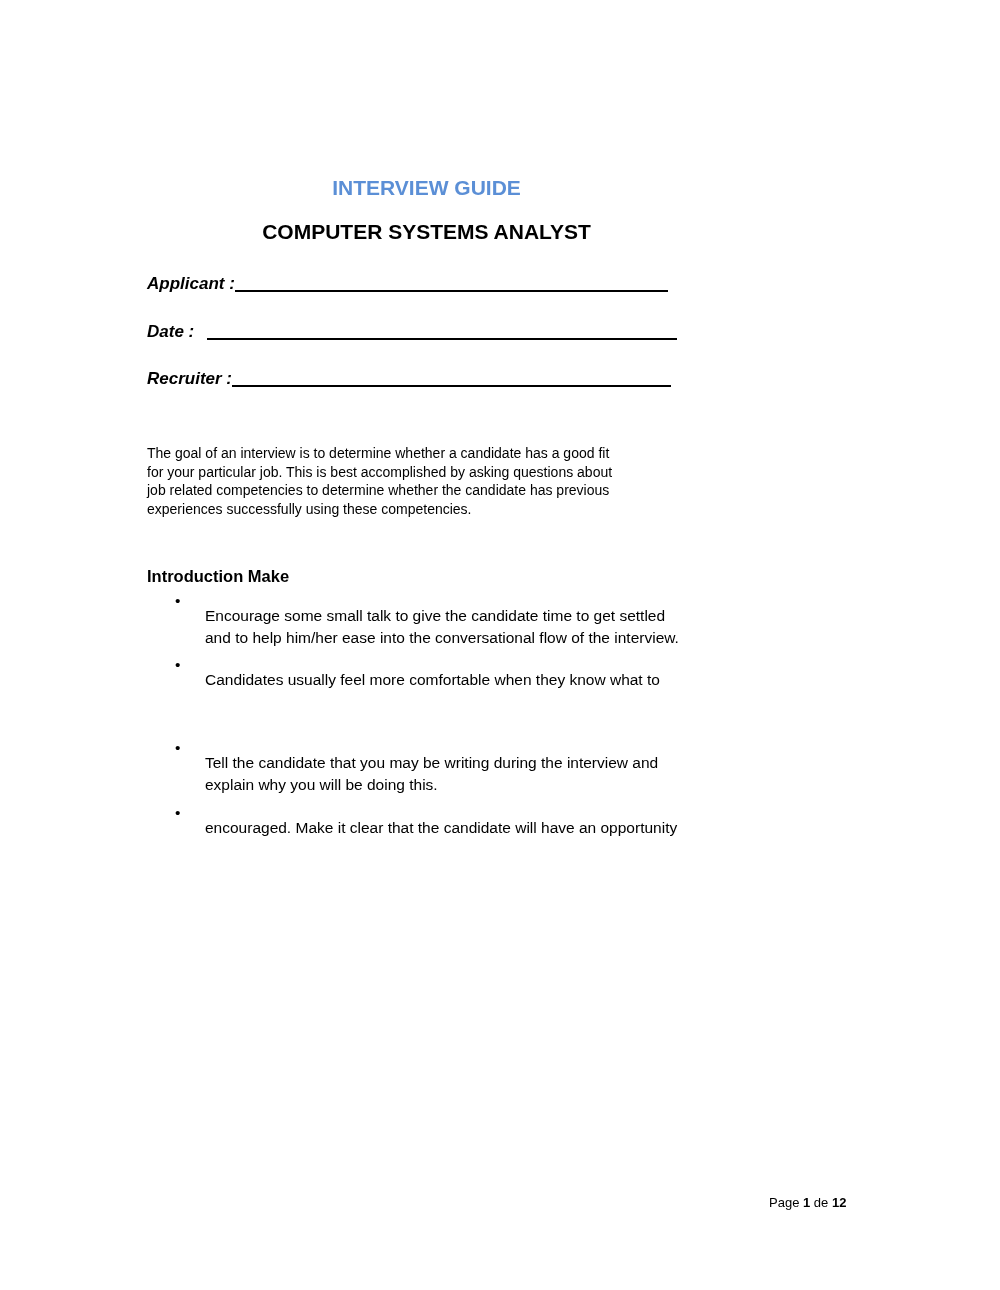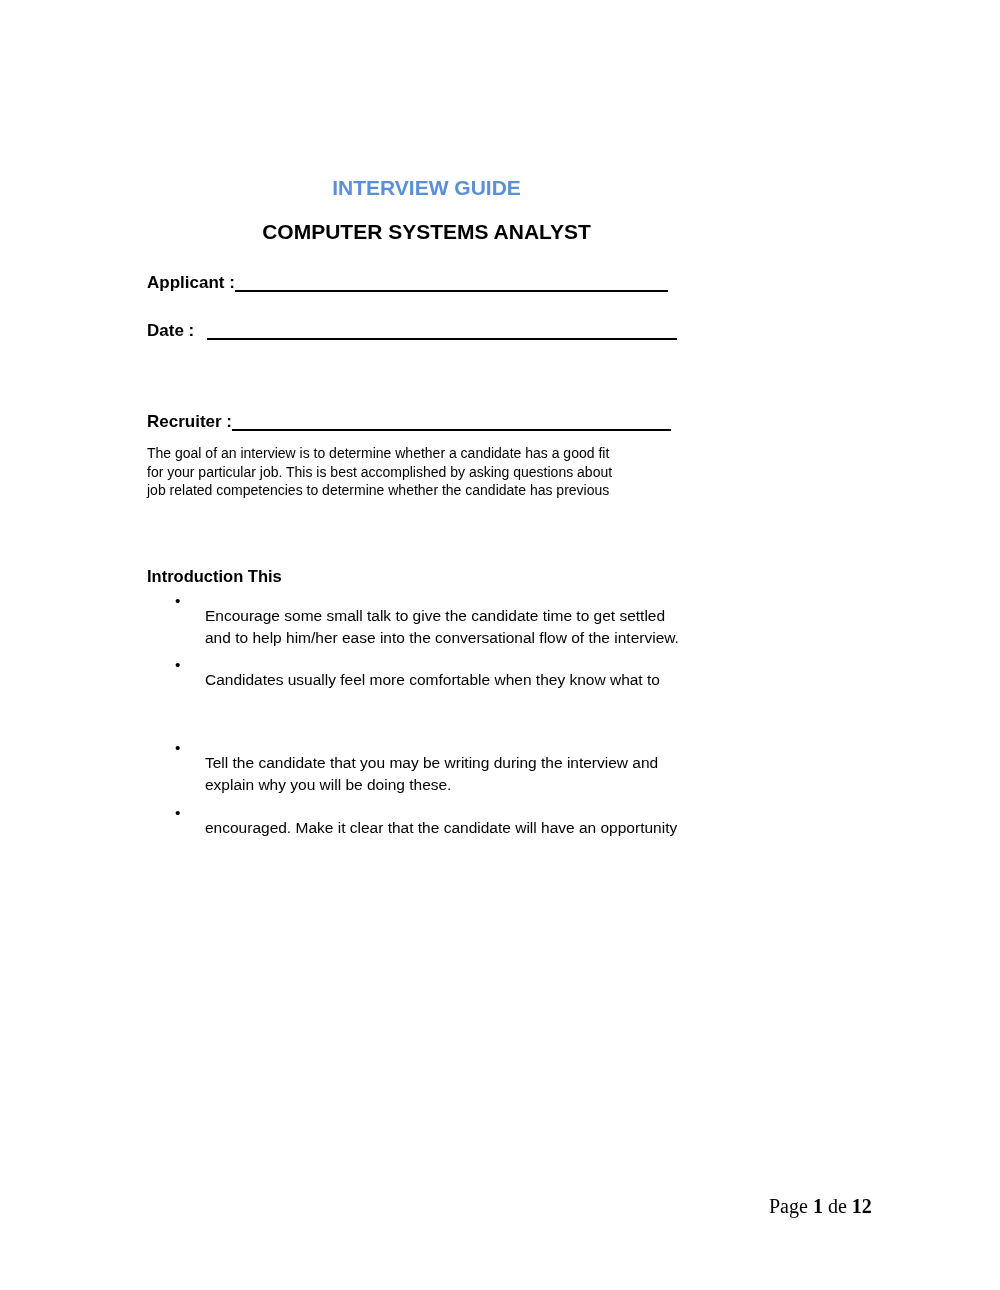--- a/index.html
+++ b/index.html
@@ -41,22 +41,23 @@
       font-size: 21px;
       font-weight: bold;
       color: #000;
     }
     .field {
       position: absolute;
       left: 147px;
       font-size: 17px;
       font-weight: bold;
       display: flex;
-      align-items: center;
+      align-items: flex-end;
       height: 22px;
+      font-style: italic;
     }
     .field .label { white-space: pre; }
     .field .line {
       border-bottom: 2px solid #000;
       height: 18px;
       margin-bottom: 2px;
     }
     .intro {
       position: absolute;
       left: 147px;
@@ -88,22 +89,22 @@
     .bullet .text {
       position: absolute;
       left: 58px;
       top: 15px;
     }
     .bullet .text .ln { display: block; white-space: nowrap; }
     .footer {
       position: absolute;
       left: 769px;
       top: 1195px;
-      font-family: Liberation Serif, serif;
-      font-size: 20px;
+      font-family: Liberation Sans, sans-serif;
+      font-size: 13px;
     }
     .footer b { font-weight: bold; }
   </style>
 </head>
 <body>
 
 <div class="page">
 
   <div class="title-blue">INTERVIEW GUIDE</div>
   <div class="title-black">COMPUTER SYSTEMS ANALYST</div>
@@ -111,53 +112,54 @@
   <div class="field" style="top:272px;">
     <span class="label">Applicant :</span>
     <span class="line" style="width:433px;"></span>
   </div>
 
   <div class="field" style="top:320px;">
     <span class="label">Date :  </span>
     <span class="line" style="width:470px; margin-left:3px;"></span>
   </div>
 
-  <div class="field" style="top:367px;margin-top:44px;">
+  <div class="field" style="top:367px;">
     <span class="label">Recruiter :</span>
     <span class="line" style="width:439px;"></span>
   </div>
 
   <div class="intro">
     <span class="ln">The goal of an interview is to determine whether a candidate has a good fit</span>
     <span class="ln">for your particular job. This is best accomplished by asking questions about</span>
     <span class="ln">job related competencies to determine whether the candidate has previous</span>
+    <span class="ln">experiences successfully using these competencies.</span>
   </div>
 
-  <div class="section-title">Introduction This</div>
+  <div class="section-title">Introduction Make</div>
 
   <div class="bullet" style="top:590px; height:44px;">
     <span class="dot">•</span>
     <div class="text">
       <span class="ln">Encourage some small talk to give the candidate time to get settled</span>
       <span class="ln">and to help him/her ease into the conversational flow of the interview.</span>
     </div>
   </div>
 
   <div class="bullet" style="top:654px; height:44px;">
     <span class="dot">•</span>
     <div class="text">
       <span class="ln">Candidates usually feel more comfortable when they know what to</span>
     </div>
   </div>
 
   <div class="bullet" style="top:737px; height:44px;">
     <span class="dot">•</span>
     <div class="text">
       <span class="ln">Tell the candidate that you may be writing during the interview and</span>
-      <span class="ln">explain why you will be doing these.</span>
+      <span class="ln">explain why you will be doing this.</span>
     </div>
   </div>
 
   <div class="bullet" style="top:802px; height:66px;">
     <span class="dot">•</span>
     <div class="text">
       <span class="ln">encouraged. Make it clear that the candidate will have an opportunity</span>
     </div>
   </div>
 

